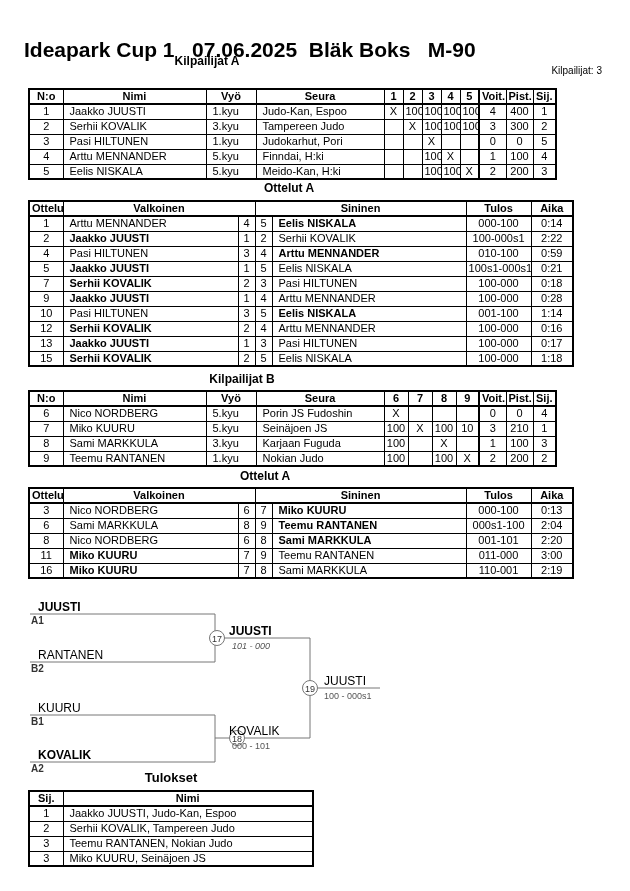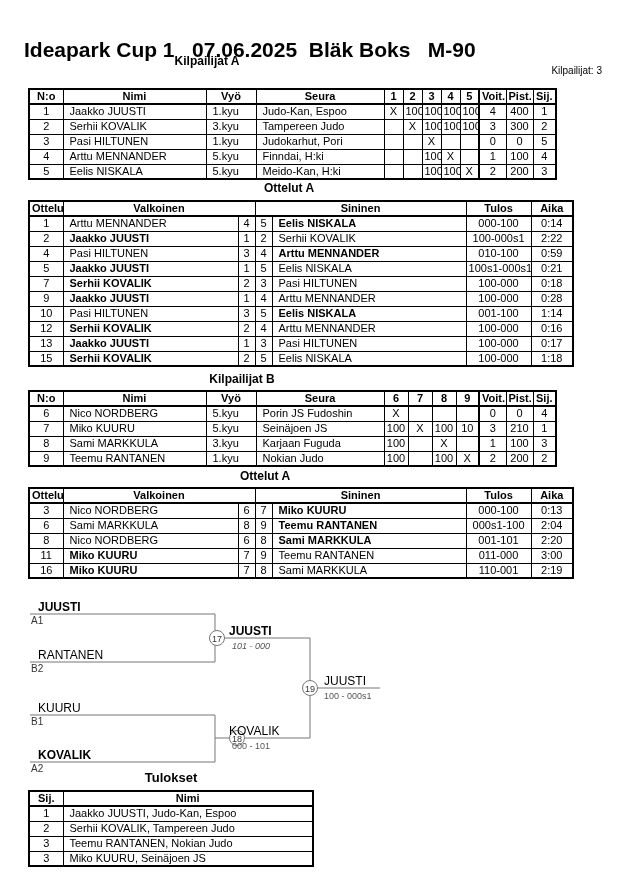--- a/index.html
+++ b/index.html
@@ -29,21 +29,21 @@
   
   .ott td:nth-child(2),.ott td:nth-child(5){text-align:left;padding-left:6px;}
 
   
   .tul td:nth-child(2){text-align:left;padding-left:6px;}
 
   
   .bracket{position:absolute;left:0;top:600px;width:630px;height:185px;}
   .bracket svg{position:absolute;left:0;top:0;}
   .bk-name{position:absolute;font-size:12px;white-space:nowrap;}
-  .bk-tag{position:absolute;font-size:10px;color:#333;white-space:nowrap;}
+  .bk-tag{position:absolute;font-size:10px;color:#333;white-space:nowrap;font-weight:bold;}
   .bk-score{position:absolute;font-size:9px;color:#555;white-space:nowrap;}
   .match-circle{position:absolute;width:16px;height:16px;border:1px solid #777;border-radius:50%;
     background:#fff;text-align:center;line-height:16px;font-size:9px;color:#333;box-sizing:border-box;}
 </style>
 </head>
 <body>
 
 <div class="page">
 
   <div class="title">Ideapark Cup 1   07.06.2025  Bläk Boks   M-90</div>

